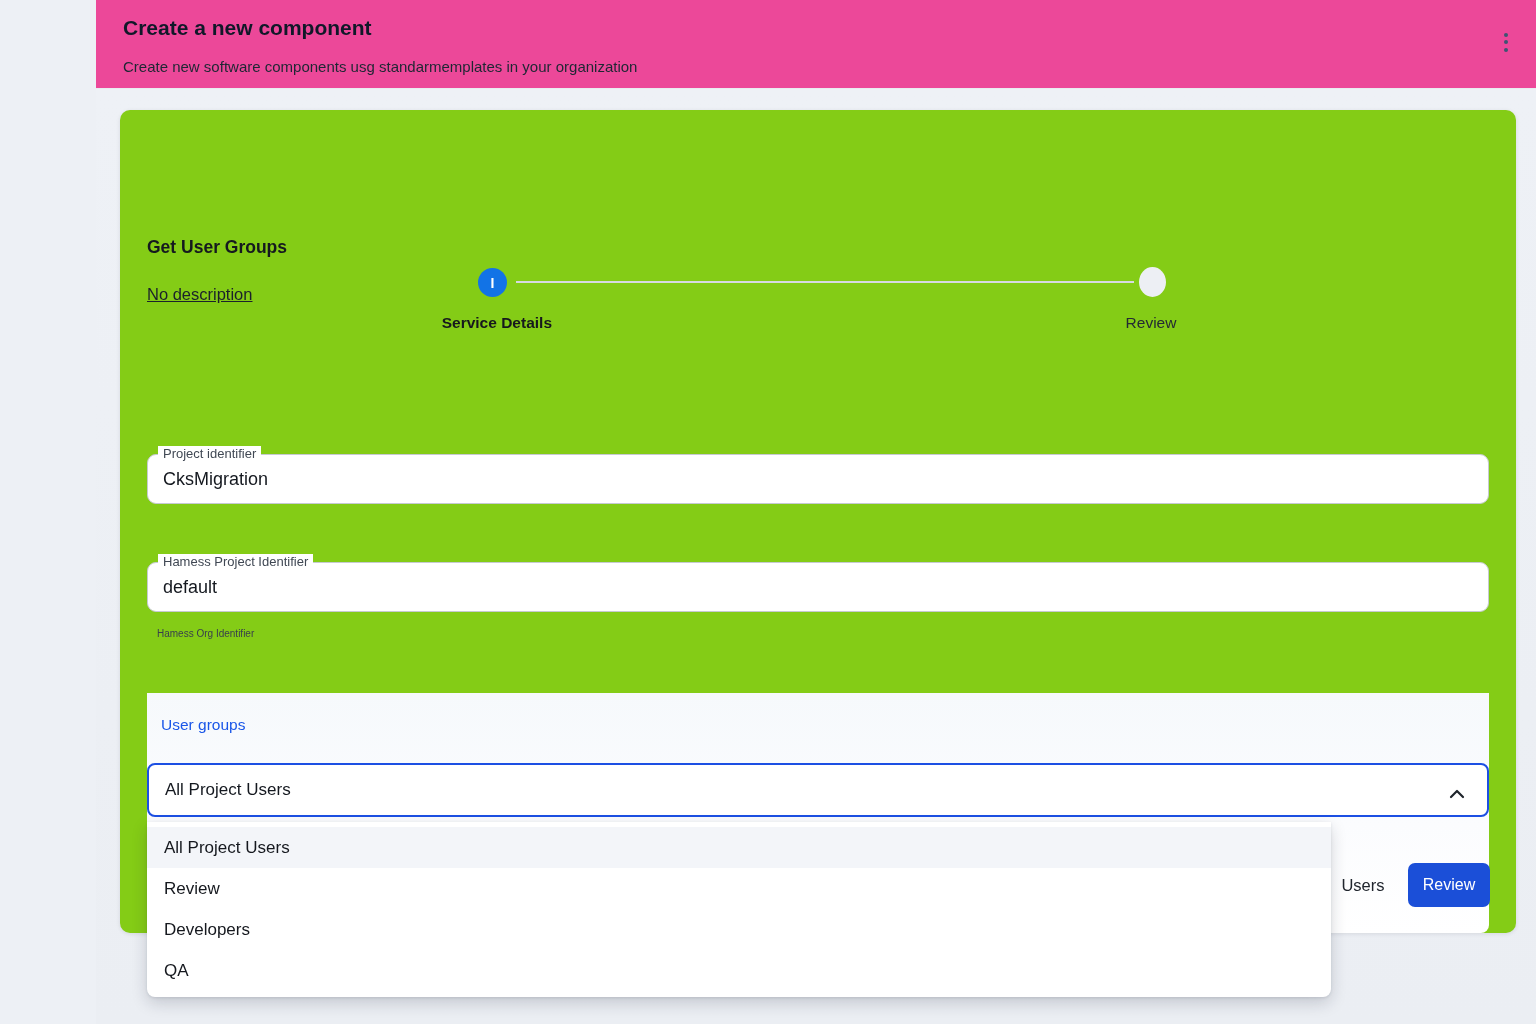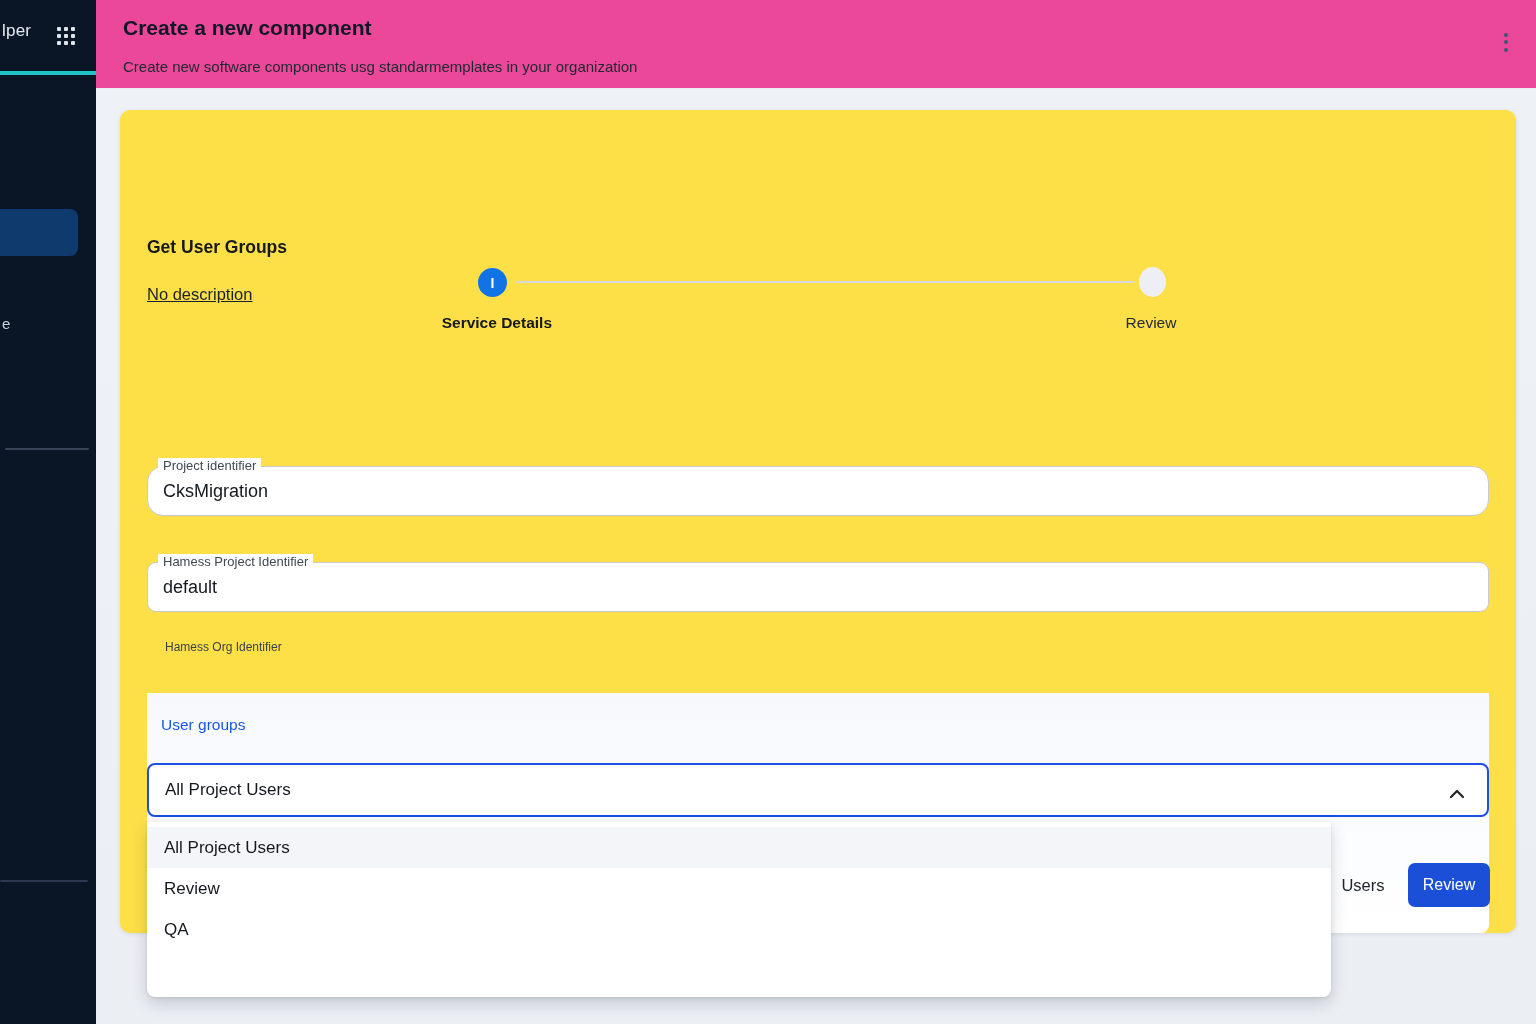--- a/index.html
+++ b/index.html
@@ -36,47 +36,47 @@
     border-bottom:1px solid #e9ecf0;z-index:2;}
   .page-title{position:absolute;left:27px;top:16px;font-size:21px;font-weight:700;color:#101828;}
   .page-subtitle{position:absolute;left:27px;top:58px;font-size:15px;color:#1d2733;}
   .kebab{position:absolute;left:1399px;top:29px;width:22px;height:26px;display:flex;
     flex-direction:column;align-items:center;justify-content:center;gap:3.5px;cursor:pointer;}
   .kebab i{width:4px;height:4px;border-radius:50%;background:#3e5472;display:block;}
 
   
   .content{position:absolute;left:96px;top:89px;width:1440px;height:935px;
     background:linear-gradient(180deg,#eef1f6,#ebeef3);}
-  .card{position:absolute;left:120px;top:110px;width:1396px;height:823px;background:#fde047;
+  .card{position:absolute;left:120px;top:110px;width:1396px;height:823px;background:#84cc16;
     border-radius:10px;box-shadow:0 1px 4px rgba(16,24,40,.10);z-index:3;padding-left:44px;}
   .card-title{position:absolute;left:27px;top:127px;font-size:17.5px;font-weight:700;color:#15191f;}
   .card-desc{position:absolute;left:27px;top:175px;font-size:16.5px;color:#1b212b;text-decoration:underline;}
 
   
   .step-circle-active{position:absolute;left:358px;top:158px;width:29px;height:29px;border-radius:50%;
     background:var(--accent-blue);color:#ffffff;font-size:14px;font-weight:700;
     display:flex;align-items:center;justify-content:center;}
   .step-line{position:absolute;left:396px;top:171px;width:618px;height:2px;background:#d6dae0;}
   .step-circle-inactive{position:absolute;left:1019px;top:157px;width:27px;height:30px;
     border-radius:50%;background:#edeff4;}
   .step-label-active{position:absolute;left:287px;top:204px;width:145px;text-align:right;
     font-size:15.5px;font-weight:700;color:#16181d;}
   .step-label-inactive{position:absolute;left:981px;top:204px;width:100px;text-align:center;
     font-size:15.5px;color:#242a33;}
 
   
   .ofield{position:absolute;left:27px;width:1342px;height:50px;border:1px solid #c6cad1;
     border-radius:9px;background:#ffffff;}
-  .ofield.f1{top:356px;border-radius:16px;}
+  .ofield.f1{top:344px;}
   .ofield.f2{top:452px;}
   .ofield .flabel{position:absolute;left:10px;top:-9px;background:#ffffff;padding:0 5px;
     font-size:13px;color:#404854;white-space:nowrap;}
   .ofield input{position:absolute;left:15px;top:0;width:1300px;height:48px;border:none;outline:none;
     font-family:"Liberation Sans",sans-serif;font-size:18px;color:#14181f;background:transparent;}
-  .org-id-label{position:absolute;left:37px;top:530px;font-size:12px;color:#39404c;margin-left:8px;}
+  .org-id-label{position:absolute;left:37px;top:518px;font-size:10px;color:#39404c;}
 
   
   .ug-section{position:absolute;left:27px;top:583px;width:1342px;height:240px;
     background:linear-gradient(180deg,#f6f9fc 0%,#fbfcfe 55%,#ffffff 100%);border-radius:0 0 8px 8px;}
   .ug-label{position:absolute;left:41px;top:606px;font-size:15.5px;font-weight:500;color:var(--link-blue);cursor:pointer;}
   .select-box{position:absolute;left:27px;top:653px;width:1342px;height:54px;background:#ffffff;
     border:2px solid var(--focus-blue);border-radius:8px;cursor:pointer;}
   .select-value{position:absolute;left:16px;top:15px;font-size:17px;font-weight:500;color:#14181f;}
   .select-chevron{position:absolute;right:22px;top:20px;width:16px;height:10px;}
 
@@ -93,43 +93,20 @@
     border:none;font-family:"Liberation Sans",sans-serif;font-size:16.5px;color:#21262e;cursor:pointer;}
   .review-btn{position:absolute;left:1288px;top:753px;width:82px;height:44px;
     background:var(--button-blue);border:none;border-radius:7px;color:#ffffff;
     font-family:"Liberation Sans",sans-serif;font-size:16px;cursor:pointer;}
 </style>
 </head>
 <body>
 
 <div class="app">
 
-  <div class="sidebar">
-    <span class="sidebar-top-label">lper</span>
-    <span class="apps-icon">
-      <svg width="18" height="18" viewBox="0 0 18 18">
-        <g fill="#dde3ea">
-          <rect x="0" y="0" width="4" height="4" rx="1"></rect>
-            <rect x="7" y="0" width="4" height="4" rx="1"></rect>
-            <rect x="14" y="0" width="4" height="4" rx="1"></rect>
-          <rect x="0" y="7" width="4" height="4" rx="1"></rect>
-            <rect x="7" y="7" width="4" height="4" rx="1"></rect>
-            <rect x="14" y="7" width="4" height="4" rx="1"></rect>
-          <rect x="0" y="14" width="4" height="4" rx="1"></rect>
-            <rect x="7" y="14" width="4" height="4" rx="1"></rect>
-            <rect x="14" y="14" width="4" height="4" rx="1"></rect>
-        </g>
-      </svg>
-    </span>
-    <div class="teal-bar"></div>
-    <div class="nav-selected"></div>
-    <span class="nav-fragment">e</span>
-    <div class="side-divider-1"></div>
-    <div class="side-divider-2"></div>
-  </div>
 
   <div class="header">
     <h1 class="page-title">Create a new component</h1>
     <div class="page-subtitle">Create new software components usg standarmemplates in your organization</div>
     <div class="kebab">
         <i></i>
         <i></i>
         <i></i>
       </div>
   </div>
@@ -170,16 +147,17 @@
       </span>
     </div>
 
     <button class="back-btn">Users</button>
     <button class="review-btn">Review</button>
   </div>
 
   <div class="menu">
     <div class="menu-item selected">All Project Users</div>
     <div class="menu-item">Review</div>
+    <div class="menu-item">Developers</div>
     <div class="menu-item">QA</div>
   </div>
 
 </div>
 
 </body></html>

